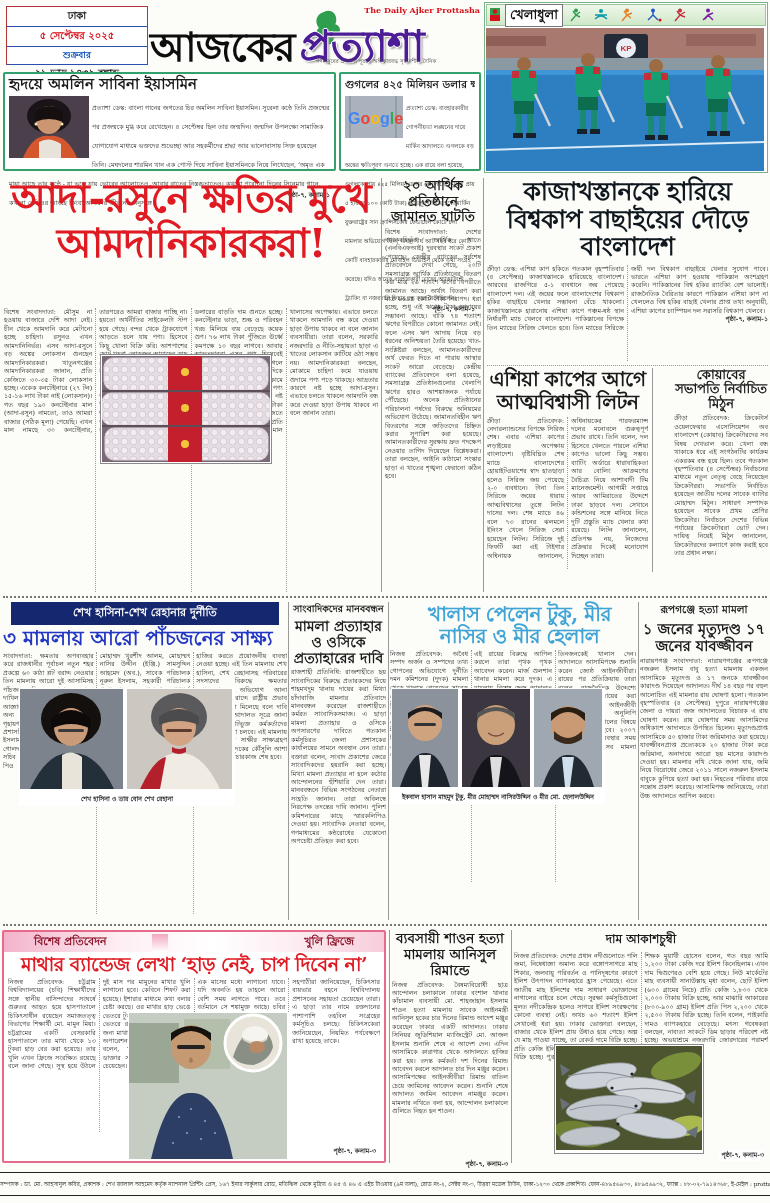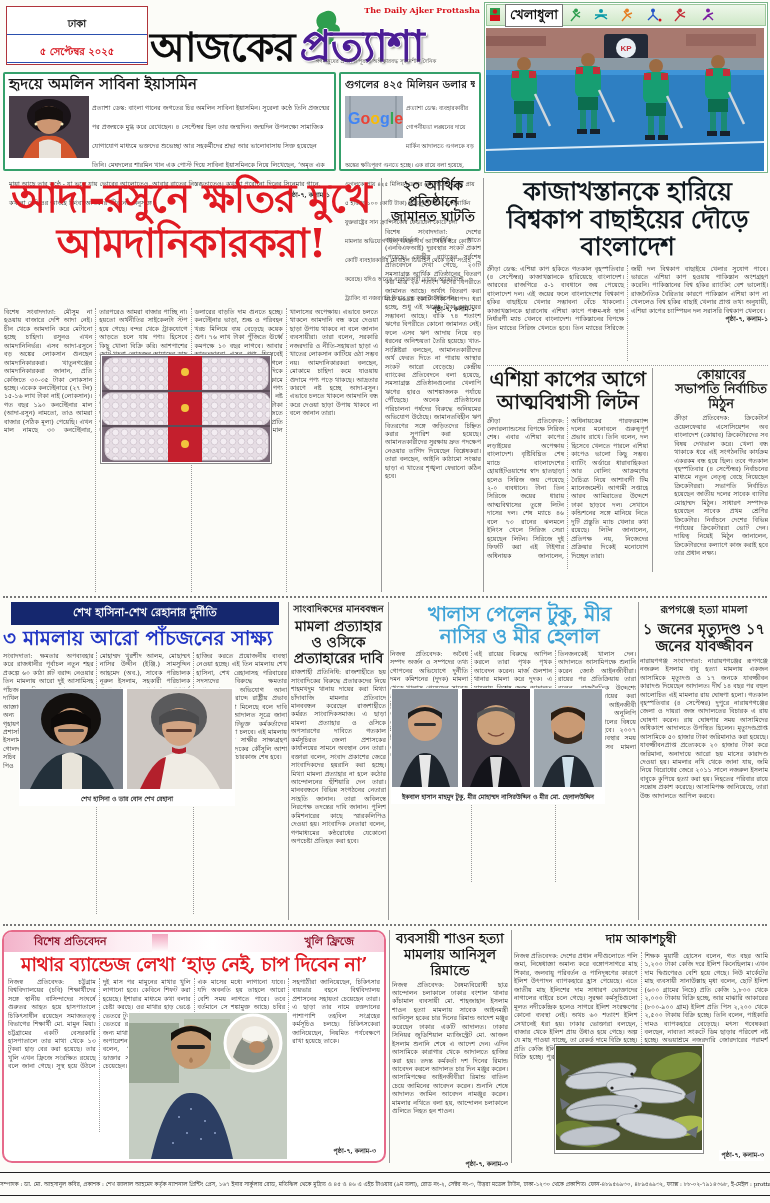--- a/index.html
+++ b/index.html
@@ -8,21 +8,21 @@
   .abs{position:absolute;}
   .body-txt{font-size:6.3px;line-height:1.34;text-align:justify;overflow:hidden;color:#222;}
   .cols2{column-count:2;column-gap:7px;column-rule:1px dotted #9a9a9a;}
   .cols3{column-count:3;column-gap:6px;column-rule:1px dotted #9a9a9a;}
   .cols4{column-count:4;column-gap:7px;column-rule:1px dotted #9a9a9a;}
   .pref{font-weight:bold;font-size:6.3px;text-align:right;}
   .vrule{position:absolute;width:0;border-left:1px solid #9a9a9a;}
   .dothr{position:absolute;left:3px;width:764px;border-top:2px dotted #777;height:0;}
   
   .datebox{left:6px;top:6px;width:140px;height:57px;border:1px solid #b0343a;background:#fff;}
-  .datebox div{text-align:center;font-weight:bold;border-bottom:1px solid #2a4fae;padding:1px 0;margin-top:8px;}
+  .datebox div{text-align:center;font-weight:bold;border-bottom:1px solid #2a4fae;padding:1px 0;}
   .db-city{font-size:10px;color:#111;}
   .db-date{font-size:10px;color:#d6121b;}
   .db-day{font-size:9px;color:#1555c0;}
   .db-bn{font-size:9.5px;color:#111;border-bottom:none!important;}
   .logo{left:150px;top:2px;width:332px;height:66px;}
   .tag-en{position:absolute;right:2px;top:3px;font-size:8px;font-weight:bold;color:#d6121b;}
   .logo-line{position:absolute;left:0;top:12px;width:100%;white-space:nowrap;}
   .logo-black{font-size:40px;font-weight:bold;color:#0d0d0d;letter-spacing:-1px;}
   .logo-red{font-size:43px;font-weight:bold;color:#4c1d95;letter-spacing:-1px;
             text-shadow:1px 0 #fff,-1px 0 #fff,0 1px #fff,0 -1px #fff,2px 2px 2px #999;}
@@ -62,21 +62,21 @@
   .hasina-h{font-size:20px;font-weight:bold;color:#2236c4;white-space:nowrap;margin-top:2px;line-height:1.1;}
   .manob{left:291px;top:602px;width:95px;height:318px;}
   .manob-h{font-size:14px;font-weight:bold;text-align:center;line-height:1.15;margin:1px 0 2px;}
   .khalas{left:390px;top:602px;width:246px;height:318px;}
   .khalas-h{font-size:20px;font-weight:bold;color:#41a4d7;text-align:center;line-height:1.1;margin:1px 0 2px;letter-spacing:-0.5px;padding-left:13px;}
   .rupganj{left:640px;top:602px;width:128px;height:318px;}
   .rup-h{font-size:14.5px;font-weight:bold;text-align:center;line-height:1.2;margin:1px 0 2px;}
   .caption{font-size:6.2px;text-align:center;font-weight:bold;color:#222;padding-top:1px;background:#fff;}
   .photo-block{position:absolute;background:#fff;padding:1px;}
   
-  .bandage{left:2px;top:930px;width:384px;height:233px;border:2px solid #e66a8a;border-radius:10px;
+  .bandage{left:2px;top:930px;width:384px;height:233px;border:2px solid #e66a8a;border-radius:2px;
            box-sizing:border-box;background:#fff;overflow:hidden;}
   .band-bar{height:20px;background:linear-gradient(90deg,#f3b3ca,#fdeef3 30%,#ffffff 55%,#fdeef3 75%,#f7cddc);
             display:flex;align-items:center;justify-content:space-between;padding:0 30px;}
   .band-bar span{font-size:11px;font-weight:bold;color:#8c1026;}
   .band-stripe{position:absolute;left:148px;top:2px;width:16px;height:18px;background:linear-gradient(#f2a6c0,#fff);}
   .band-h{font-size:19px;font-weight:bold;color:#e01a22;text-align:center;line-height:1.1;margin-top:2px;letter-spacing:-0.5px;}
   .shaon{left:392px;top:930px;width:116px;height:233px;}
   .shaon-h{font-size:13.5px;font-weight:bold;text-align:center;line-height:1.2;margin-bottom:2px;}
   .hilsa{left:514px;top:930px;width:254px;height:233px;}
   .hilsa-h{font-size:20px;font-weight:bold;color:#183f8c;text-align:center;line-height:1.12;margin:1px 0 2px;letter-spacing:-0.5px;}

